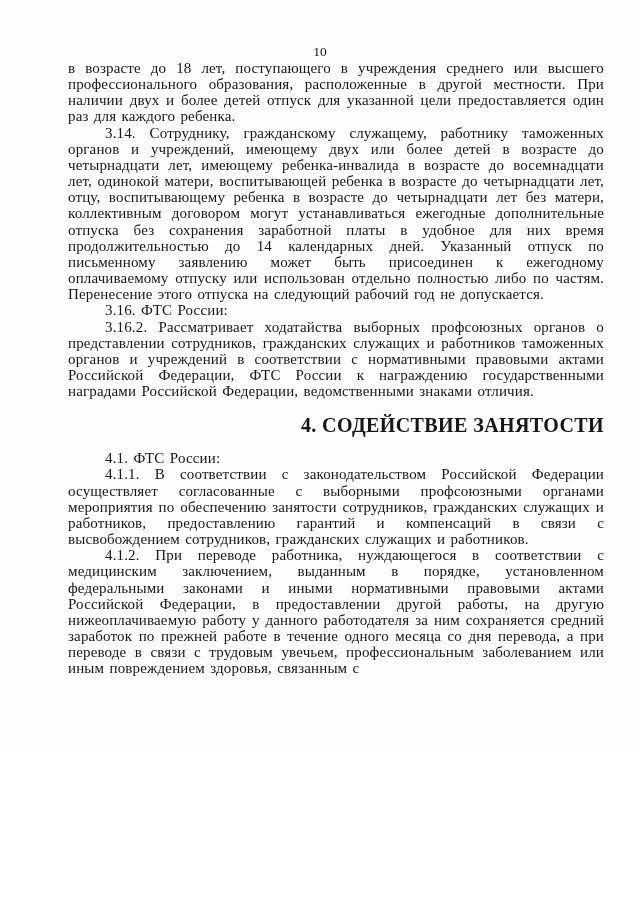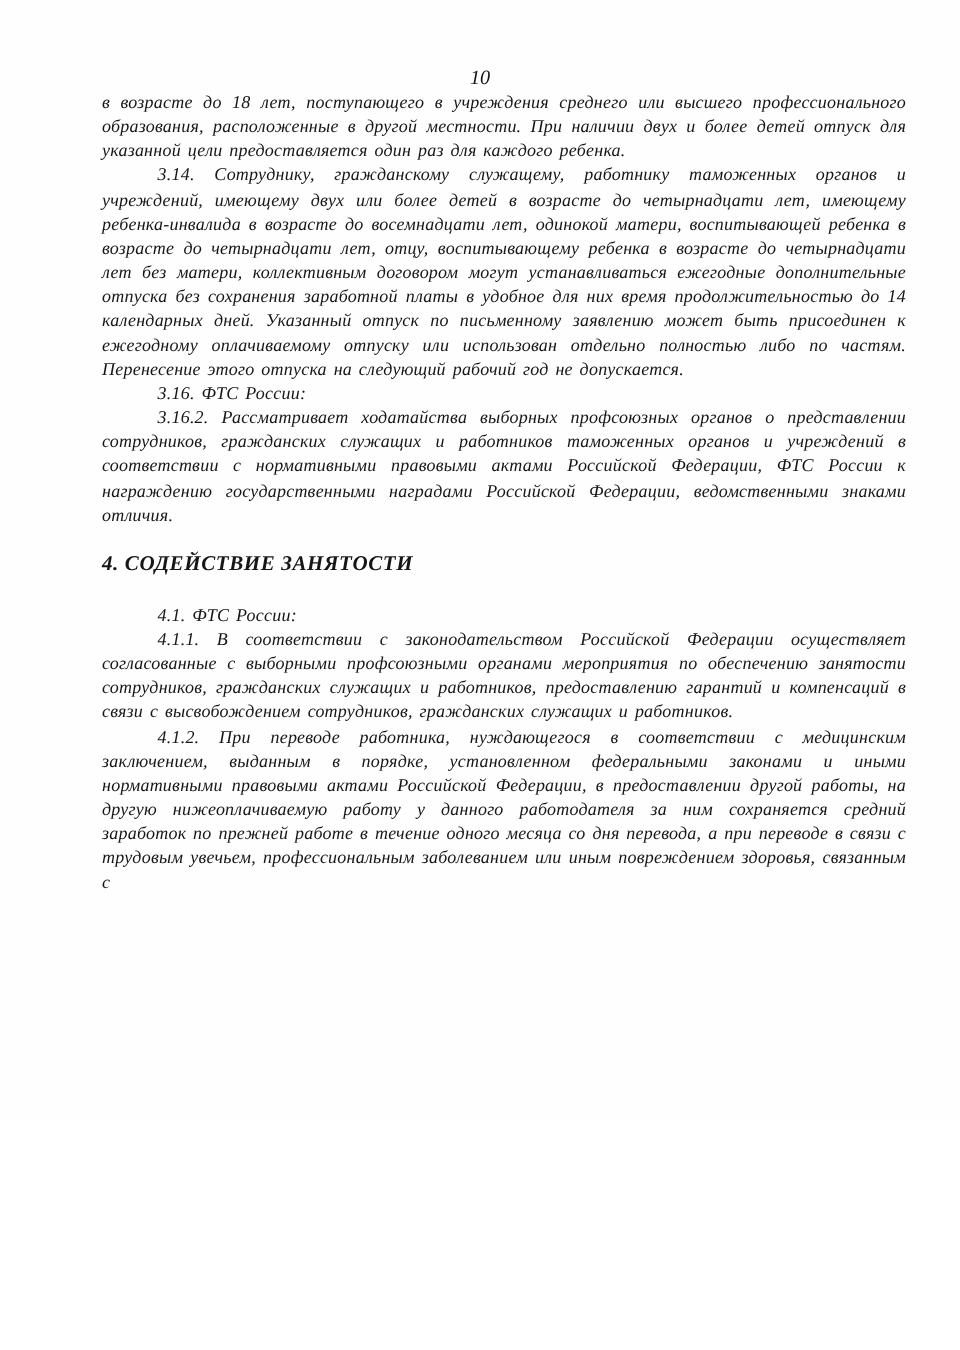--- a/index.html
+++ b/index.html
@@ -8,53 +8,52 @@
     background: #ffffff;
   }
   .sheet {
     position: relative;
     width: 640px;
     height: 748px;
     background: #fefefe;
     overflow: hidden;
     font-family: "Liberation Serif", serif;
     color: #161616;
-    font-style: italic;
   }
   .pageno {
     position: absolute;
     top: 45px;
     left: 0;
     width: 640px;
     text-align: center;
     font-size: 13.5px;
     line-height: 14px;
   }
   .textblock {
     position: absolute;
     top: 60px;
     left: 68px;
     width: 536px;
   }
   p.para {
     margin: 0;
     text-align: justify;
     text-indent: 37px;
-    font-size: 12px;
+    font-size: 15px;
     line-height: 16.15px;
     word-spacing: 1.4px;
     letter-spacing: 0.15px;
   }
   p.para.noindent {
     text-indent: 0;
   }
   h2.section-heading {
     margin: 18px 0 17px 0;
-    text-align: left;
-    font-size: 14px;
+    text-align: right;
+    font-size: 20px;
     line-height: 16px;
     font-weight: bold;
     letter-spacing: 0.4px;
   }
 </style>
 </head>
 <body>
 
 <div class="sheet">
   <div class="pageno">10</div>

